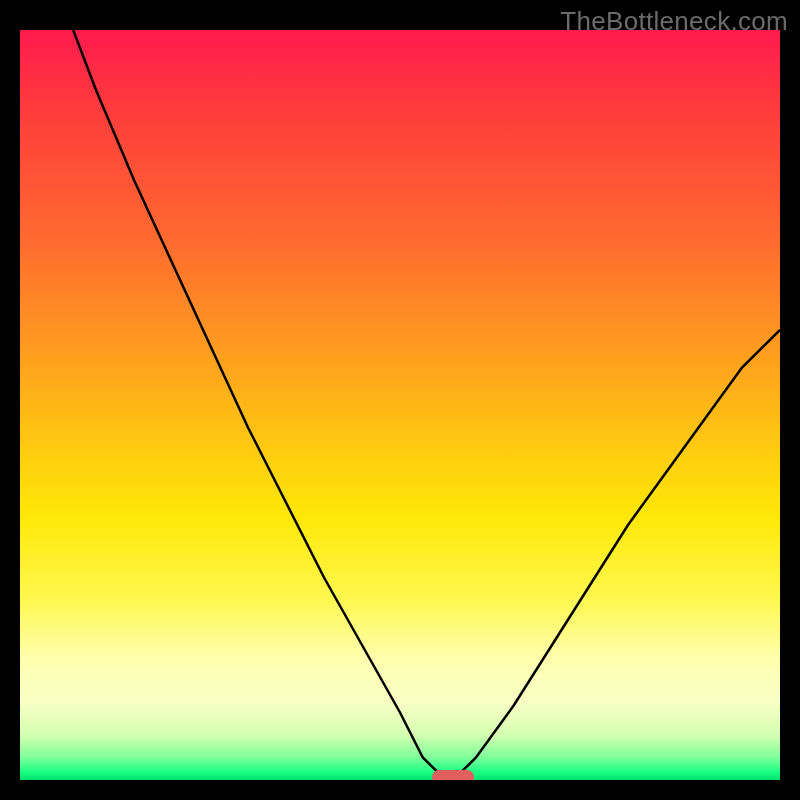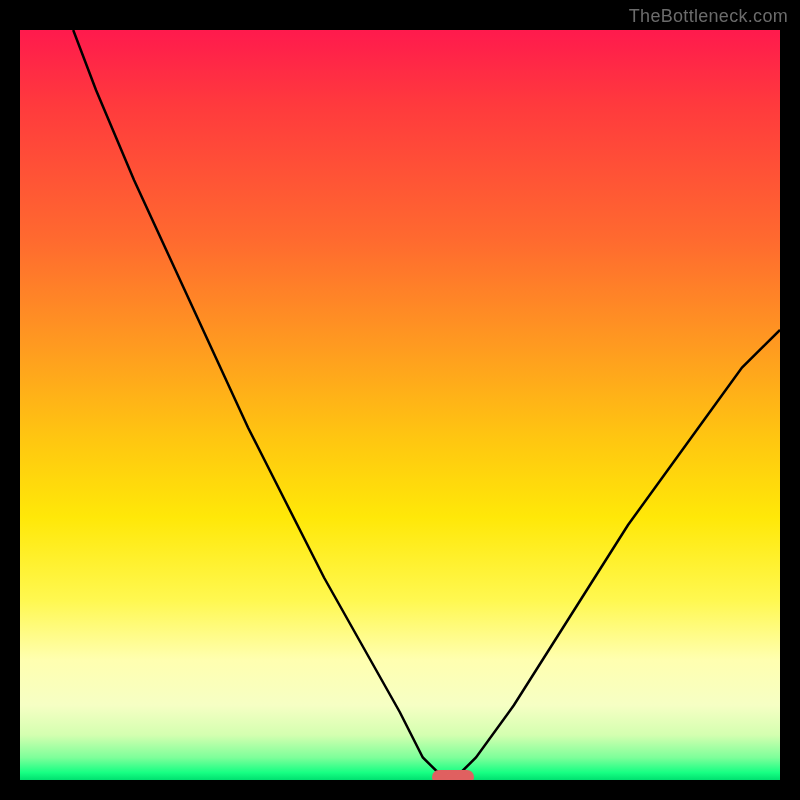--- a/index.html
+++ b/index.html
@@ -15,21 +15,21 @@
     position: relative;
     width: 800px;
     height: 800px;
     background: #000;
   }
   .watermark {
     position: absolute;
     top: 6px;
     right: 12px;
     color: #6b6b6b;
-    font-size: 18px;
+    font-size: 26px;
     font-weight: 500;
     letter-spacing: 0.3px;
     z-index: 10;
   }
   .plot-area {
     position: absolute;
     left: 20px;
     top: 30px;
     width: 760px;
     height: 750px;

